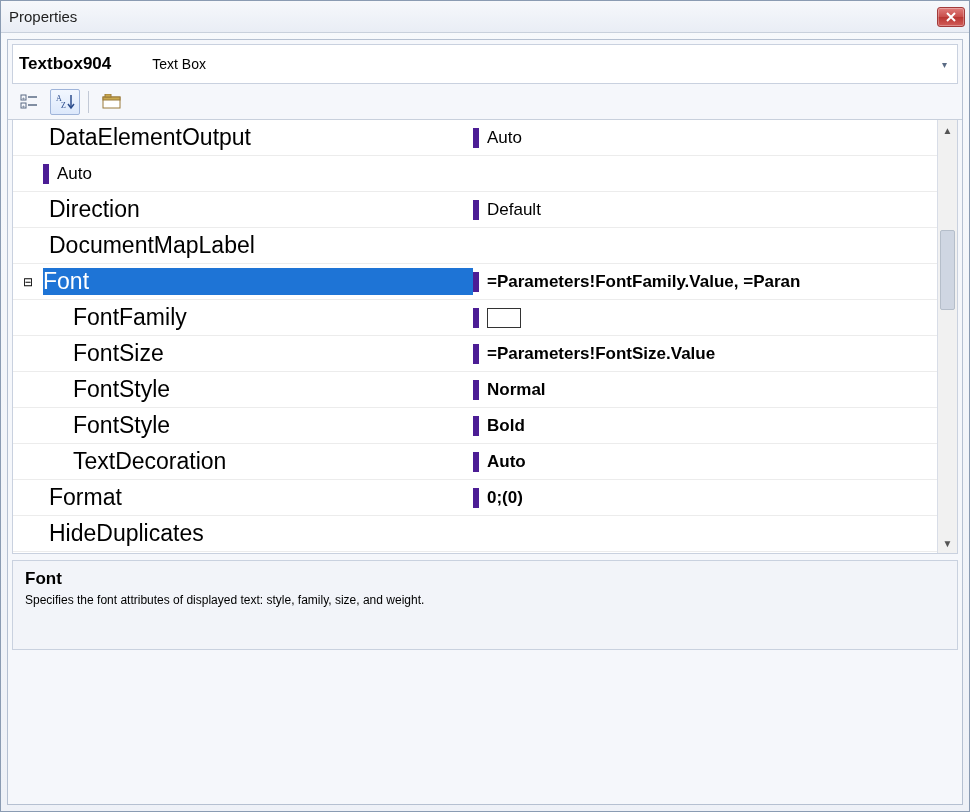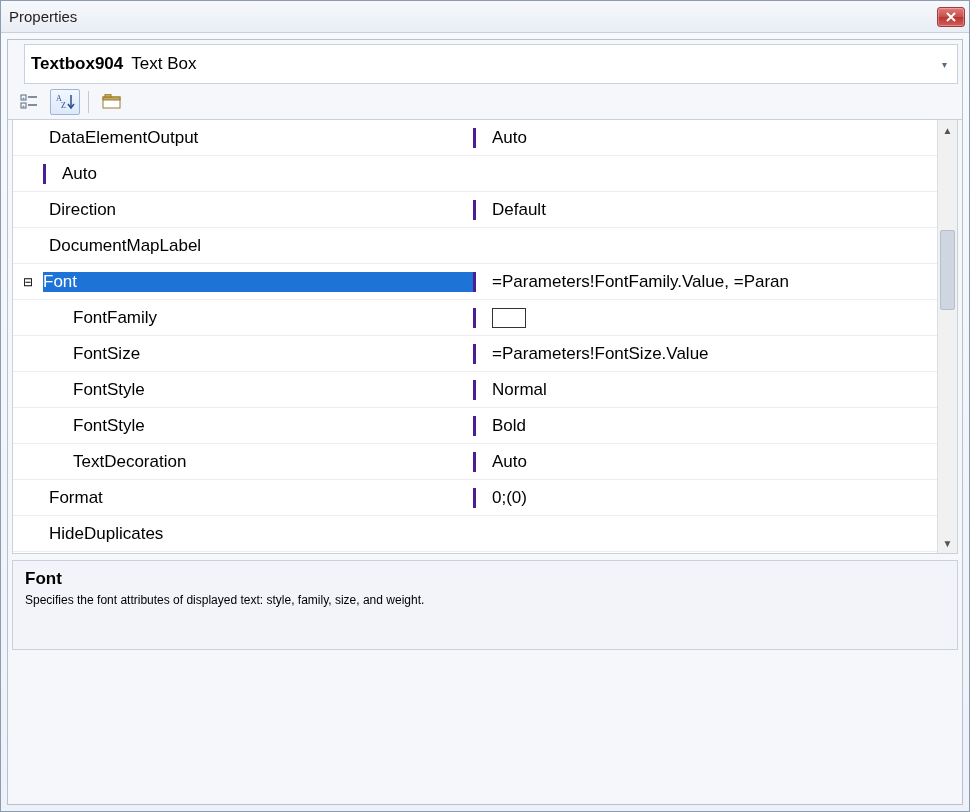--- a/index.html
+++ b/index.html
@@ -53,25 +53,26 @@
     flex-direction: column;
   }
 
   
   .object-row {
     display: flex;
     align-items: center;
     height: 40px;
     background: #fff;
     border: 1px solid #c9d1df;
-    margin: 4px 4px 0 16px;
+    margin: 4px 4px 0 4px;
     padding: 0 6px;
+    gap: 33px;
   }
   .object-name { font-weight: bold; font-size: 17px; }
-  .object-type { font-size: 17px; margin-left: 8px; }
+  .object-type { font-size: 14px; margin-left: 8px; }
   .object-spacer { flex: 1; }
   .chev { color: #5a6b84; font-size: 10px; padding: 0 4px; cursor: pointer; }
 
   
   .toolbar {
     height: 36px;
     display: flex;
     align-items: center;
     gap: 6px;
     padding: 0 6px;
@@ -118,39 +119,39 @@
     display: flex;
     align-items: center;
     justify-content: center;
     color: #444;
     font-size: 12px;
     cursor: pointer;
   }
   .name-cell {
     width: 430px;
     padding-right: 8px;
-    font-size: 17px;
+    font-size: 23px;
     white-space: nowrap;
     overflow: hidden;
     text-overflow: ellipsis;
   }
   .name-cell.ind1 { padding-left: 6px; }
   .name-cell.ind2 { padding-left: 30px; }
   .value-cell {
     flex: 1;
     font-size: 17px;
-    padding-left: 16px;
-    border-left: 3px solid #4c1d95;
+    padding-left: 8px;
+    border-left: 6px solid #4c1d95;
     white-space: nowrap;
     overflow: hidden;
     text-overflow: ellipsis;
     display: flex;
     align-items: center;
   }
-  .value-cell.bold { font-weight: normal; }
+  .value-cell.bold { font-weight: bold; }
   .row.selected .name-cell {
     background: #1e74d6;
     color: #fff;
   }
   .row.selected .gutter { color: #000; }
   .swatch {
     width: 34px; height: 20px;
     border: 1px solid #333;
     background: #fff;
     margin-right: 12px;

